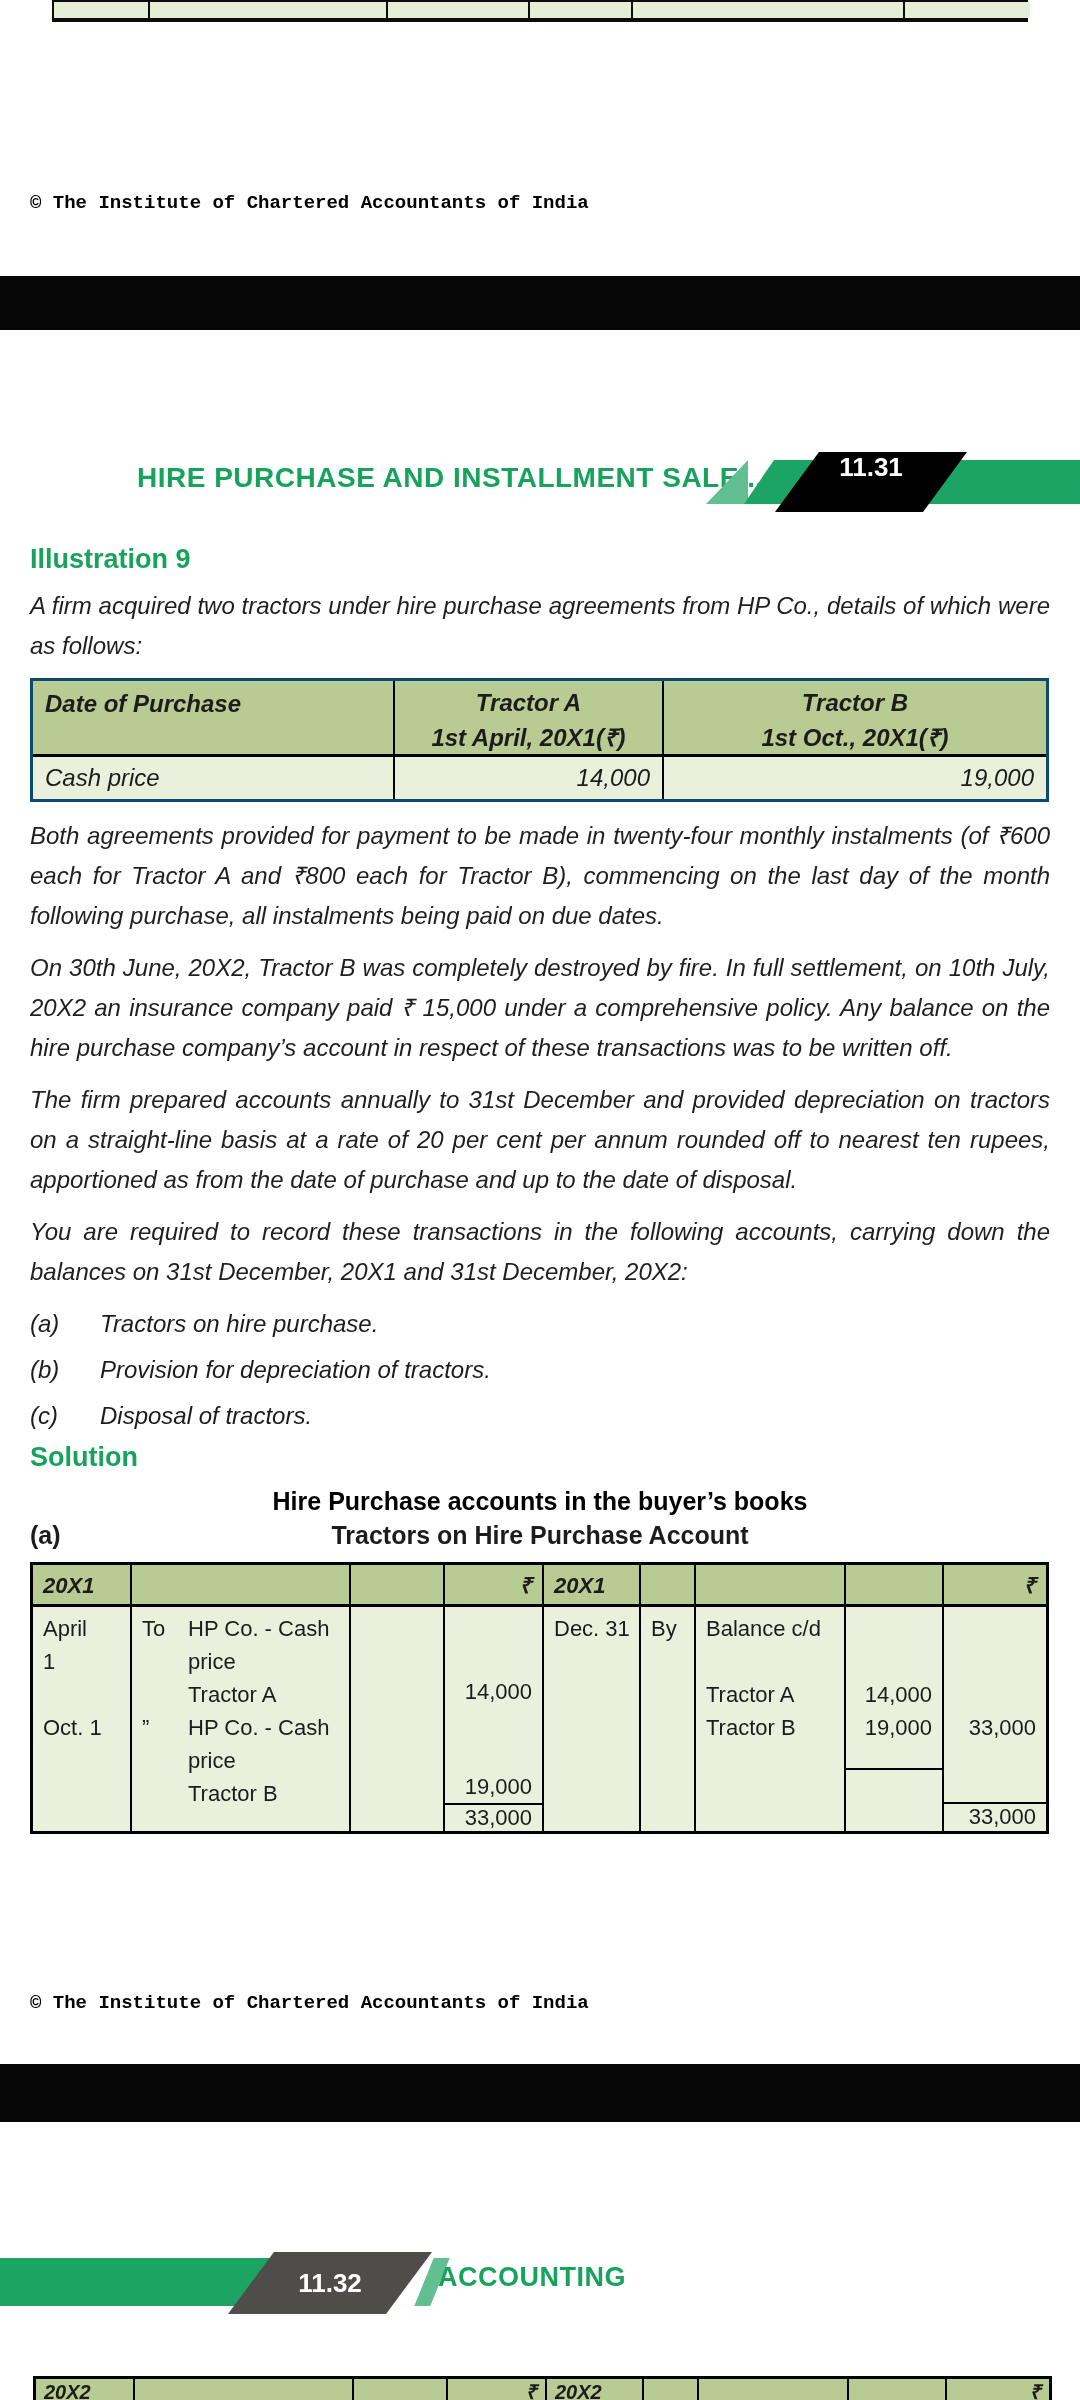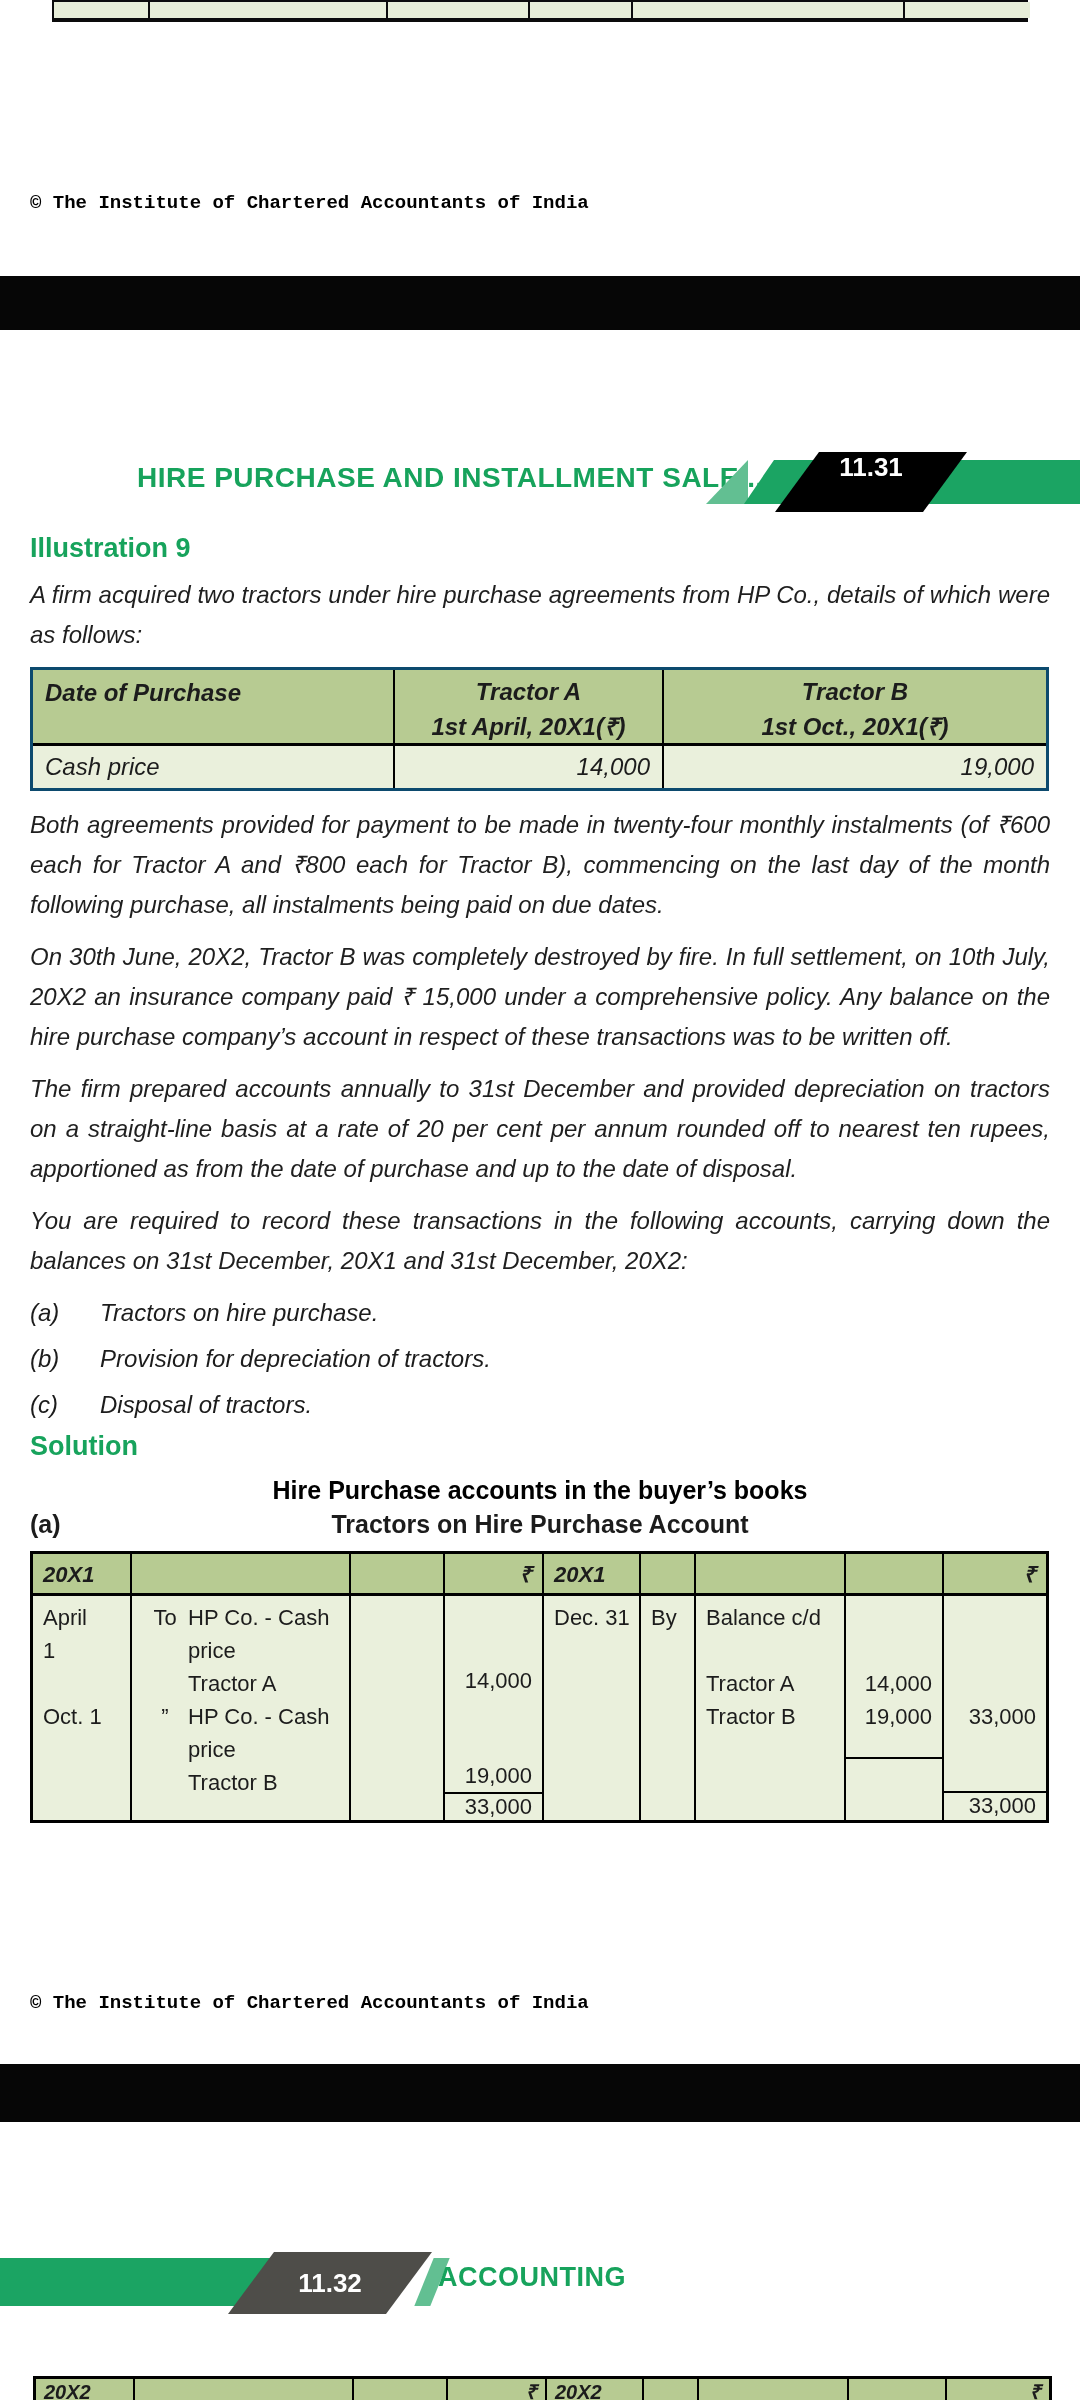--- a/index.html
+++ b/index.html
@@ -30,21 +30,21 @@
   .hdr-sliver{position:absolute;left:706px;top:460px;width:42px;height:44px;background:#62bf92;
               clip-path:polygon(0 100%,100% 0,100% 100%);}
   .hdr-band{position:absolute;left:744px;top:460px;width:336px;height:44px;background:#1ba463;
             clip-path:polygon(30px 0,100% 0,100% 100%,0 100%);}
   .hdr-badge{position:absolute;left:775px;top:452px;width:192px;height:60px;background:#000000;
              clip-path:polygon(44px 0,100% 0,calc(100% - 44px) 100%,0 100%);
              display:flex;align-items:flex-start;justify-content:center;
              color:#fff;font-size:26px;font-weight:bold;}
 
   
-  .content{position:absolute;left:30px;top:533px;width:1020px;}
+  .content{position:absolute;left:30px;top:544px;width:1020px;}
   .green-h{font-size:27px;font-weight:bold;color:#17a35c;line-height:30px;margin:0 0 12px 0;}
   .content p{margin:0 0 12px 0;font-size:24px;line-height:40px;font-style:italic;
              text-align:justify;color:#1f1f1f;}
 
   
   .info-table{display:grid;grid-template-columns:362px 269px 382px;margin:2px 0 14px 0;
               border:3px solid #0c4a6e;width:1013px;box-sizing:content-box;}
   .it-cell{box-sizing:border-box;border-right:2px solid #000;font-style:italic;font-size:24px;}
   .it-cell:nth-child(3n){border-right:none;}
   .it-head{background:#b7cb92;height:76px;border-bottom:3px solid #000;font-weight:bold;}
@@ -72,21 +72,21 @@
            border-right:2px solid #000;border-bottom:3px solid #000;
            font-size:22px;font-weight:bold;font-style:italic;padding:0 10px;}
   .lh-cell.cur{text-align:right;}
   .lh-cell.last{border-right:none;}
   .lb-cell{box-sizing:border-box;background:#eaf0dc;height:224px;border-right:2px solid #000;
            font-size:22px;padding-top:5px;display:flex;flex-direction:column;}
   .lb-cell.last{border-right:none;}
   .ln{height:33px;line-height:33px;white-space:nowrap;overflow:visible;}
   .pad-l{padding-left:10px;}
   .num{text-align:right;padding-right:10px;}
-  .pline{display:flex;text-align:center;}
+  .pline{display:flex;}
   .pline .pfx{width:46px;flex:0 0 46px;}
   .total-box{margin-top:auto;border-top:2px solid #000;height:27px;line-height:26px;
              text-align:right;padding-right:10px;font-size:22px;}
   .subrule{height:24px;border-bottom:2px solid #000;}
 
   
   .ftr-band{position:absolute;left:0;top:2258px;width:408px;height:48px;background:#1ba463;
             clip-path:polygon(0 0,100% 0,calc(100% - 30px) 100%,0 100%);}
   .ftr-sliver{position:absolute;left:424px;top:2258px;width:16px;height:48px;background:#62bf92;
               transform:skewX(-22deg);}

